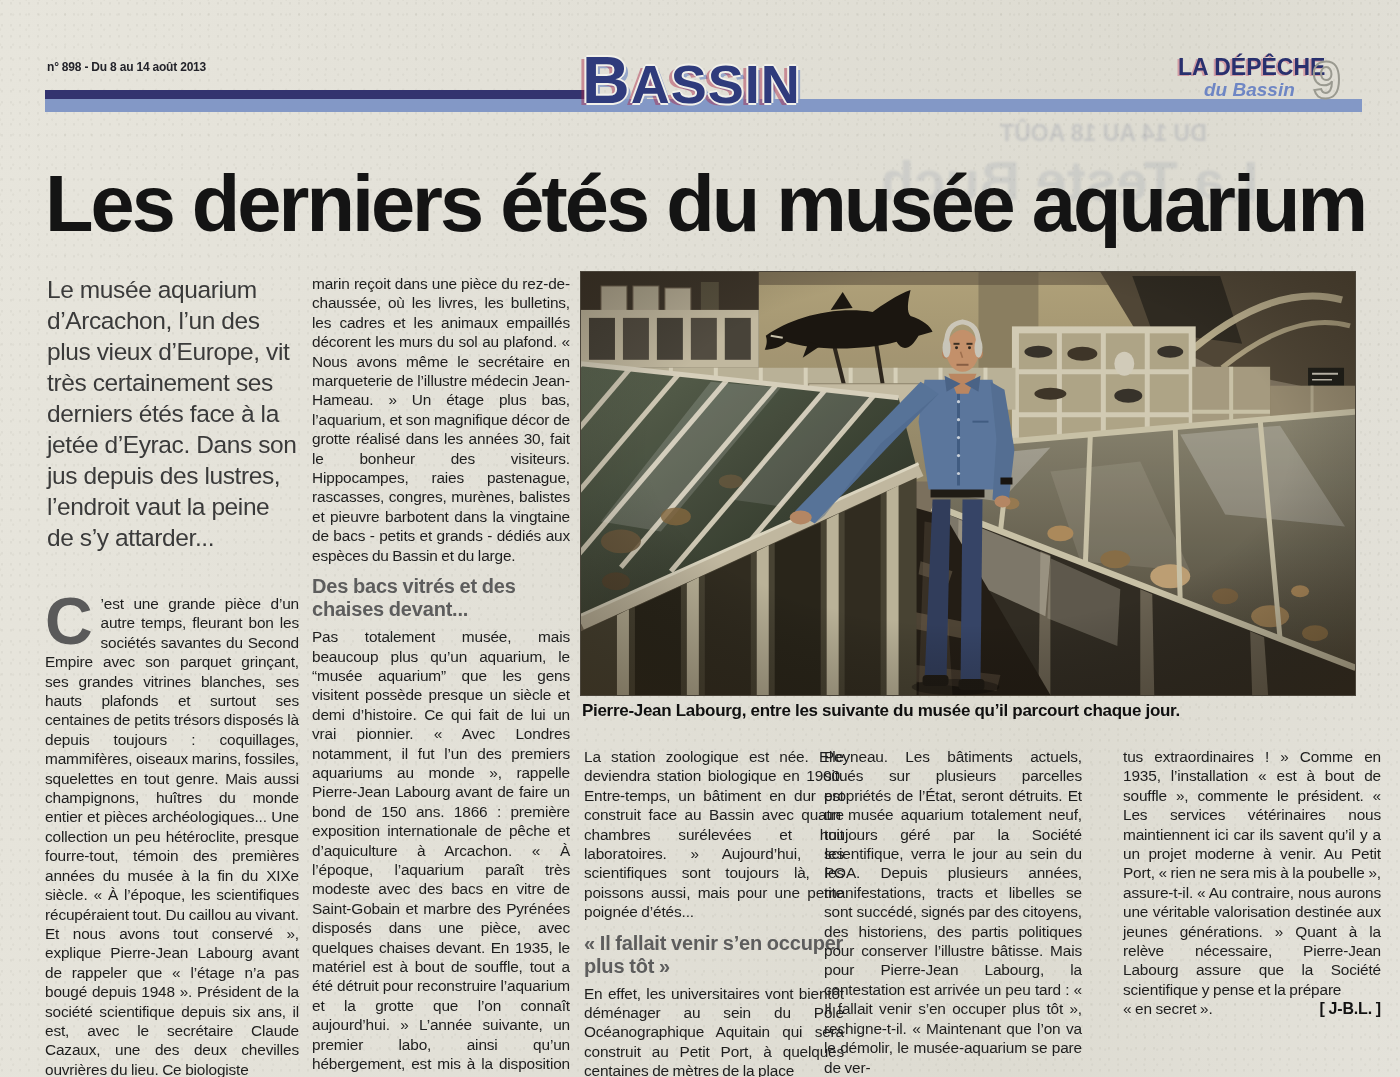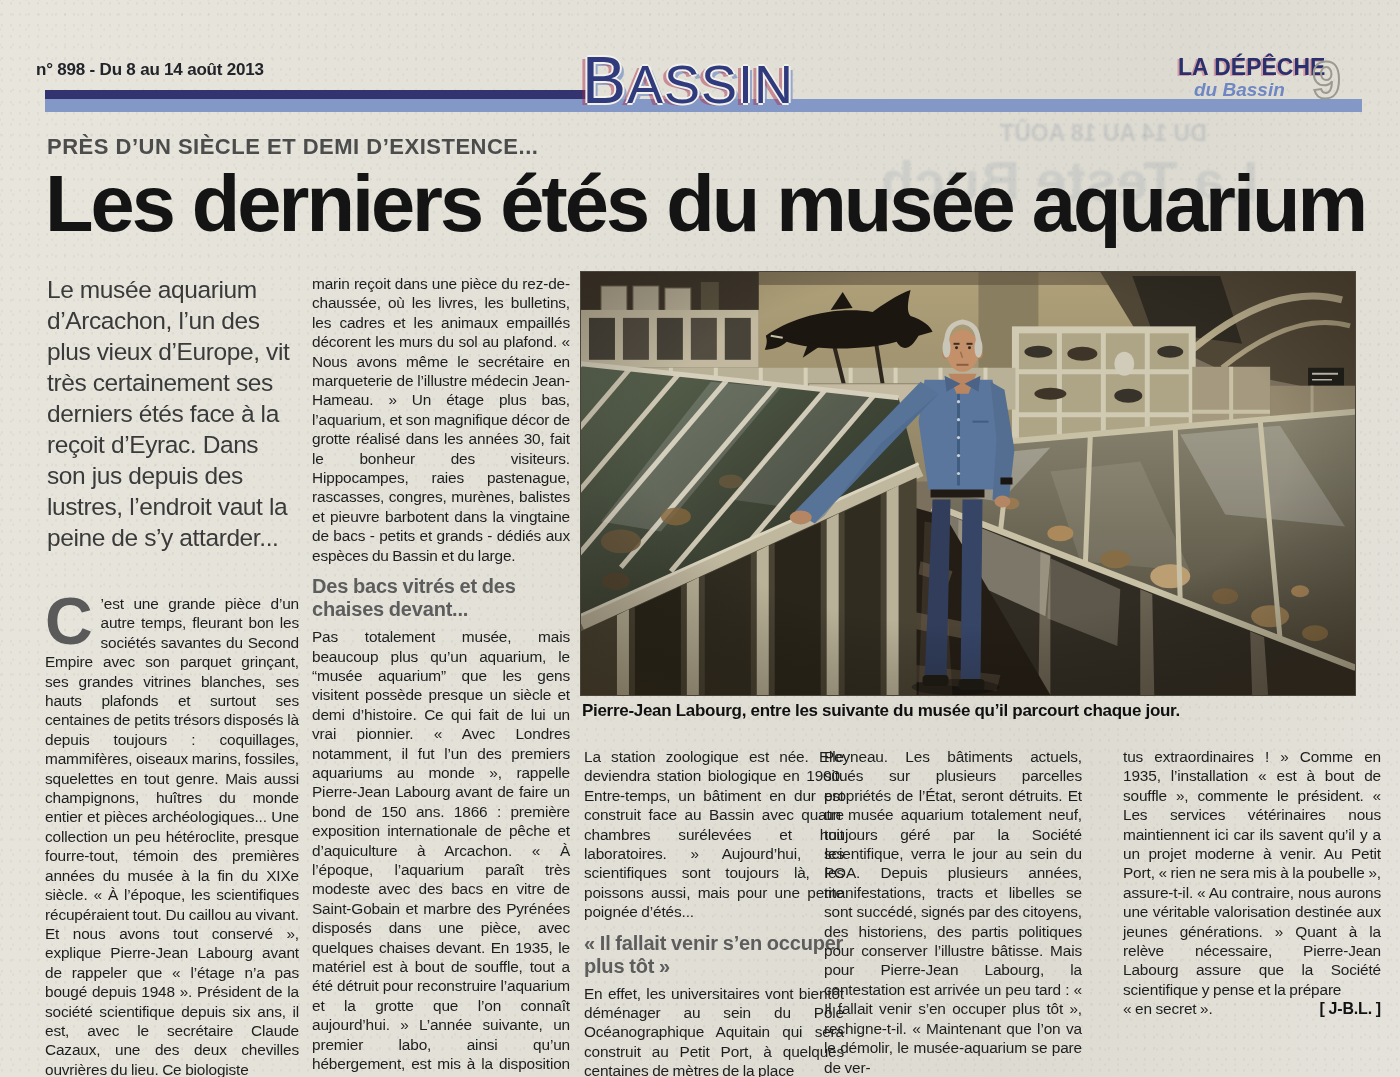--- a/index.html
+++ b/index.html
@@ -6,33 +6,33 @@
   body{background:#b9b7ae;font-family:"Liberation Sans",sans-serif;}
   .page{
     position:relative;width:1400px;height:1077px;margin:0 auto;overflow:hidden;
     background:
       radial-gradient(circle at 22% 31%, rgba(60,55,40,.05) 1px, transparent 1.4px) 0 0/9px 11px,
       radial-gradient(circle at 71% 64%, rgba(60,55,40,.04) 1px, transparent 1.4px) 4px 5px/13px 15px,
       linear-gradient(100deg,#e7e5dc 0%,#e2e0d7 40%,#dddbd1 75%,#e4e2da 100%);
     color:#1d1d1d;
   }
   
-  .issue{position:absolute;left:36px;top:60px;font-size:17px;font-weight:bold;color:#23232a;letter-spacing:-0.2px;}
+  .issue{position:absolute;left:47px;top:60px;font-size:12px;font-weight:bold;color:#23232a;letter-spacing:-0.2px;}
   .bar-dark{position:absolute;left:45px;top:90px;width:543px;height:9px;background:#33336f;}
   .bar-light{position:absolute;left:45px;top:99px;width:1317px;height:13px;background:#8398c6;}
   .section-logo{
     position:absolute;left:582px;top:42px;z-index:3;
-    font-weight:400;font-size:54px;letter-spacing:1px;color:#2f3b7c;text-transform:uppercase;
+    font-weight:700;font-size:54px;letter-spacing:1px;color:#2f3b7c;text-transform:uppercase;
     text-shadow:-2px 0 0 #f2f1ea,2px 0 0 #f2f1ea,0 -2px 0 #f2f1ea,0 2px 0 #f2f1ea,-5px 2px 0 rgba(170,40,70,.45),4px 4px 0 rgba(131,152,198,.8);
   }
   .section-logo::first-letter{font-size:66px;}
   .masthead{position:absolute;left:1178px;top:56px;z-index:3;line-height:1;}
   .masthead .t1{font-weight:900;font-size:23px;color:#28306e;text-transform:uppercase;letter-spacing:0px;
     text-shadow:-2px 1px 0 rgba(190,40,80,.35);}
-  .masthead .t2{font-weight:bold;font-style:italic;font-size:19px;color:#6e86c4;margin-left:16px;margin-top:1px;}
+  .masthead .t2{font-weight:bold;font-style:italic;font-size:19px;color:#6e86c4;margin-left:26px;margin-top:1px;}
   .folio{
     position:absolute;left:1312px;top:50px;font-size:52px;font-weight:bold;color:transparent;
     -webkit-text-stroke:2px #9a9a90;z-index:3;
   }
   
   .ghost{position:absolute;color:rgba(100,110,140,.14);font-weight:900;transform:scaleX(-1);white-space:nowrap;z-index:0;filter:blur(1px);}
   .ghost.g1{left:880px;top:148px;font-size:56px;}
   .ghost.g2{left:1000px;top:120px;font-size:23px;color:rgba(100,110,140,.20);}
   
   .kicker{position:absolute;left:47px;top:134px;font-size:22px;font-weight:900;color:#4c4c4c;letter-spacing:0.5px;z-index:2;}
@@ -62,26 +62,25 @@
   <div class="issue">n° 898 - Du 8 au 14 août 2013</div>
   <div class="bar-dark"></div>
   <div class="bar-light"></div>
   <div class="section-logo">Bassin</div>
   <div class="masthead">
     <div class="t1">La Dépêche</div>
     <div class="t2">du Bassin</div>
   </div>
   <div class="folio">9</div>
 
-  <div class="kicker">PRÈS D’UN SIÈCLE ET DEMI D’EXISTENCE...</div>
   <div class="headline-wrap">
     <div class="headline" style="transform: scaleX(0.991736);">Les derniers étés du musée aquarium</div>
   </div>
 
-  <div class="col lede" style="left:47px;top:274px;width:252px;">Le musée aquarium d’Arcachon, l’un des plus vieux d’Europe, vit très certainement ses derniers étés face à la reçoit d’Eyrac. Dans son jus depuis des lustres, l’endroit vaut la peine de s’y attarder...</div>
+  <div class="col lede" style="left:47px;top:274px;width:252px;">Le musée aquarium d’Arcachon, l’un des plus vieux d’Europe, vit très certainement ses derniers étés face à la jetée d’Eyrac. Dans son jus depuis des lustres, l’endroit vaut la peine de s’y attarder...</div>
   <div class="col body-txt" style="left:45px;top:594px;width:254px;">
     <span class="dropcap">C</span><span>’est une grande pièce d’un autre temps, fleurant bon les sociétés savantes du Second Empire avec son parquet grinçant, ses grandes vitrines blanches, ses hauts plafonds et surtout ses centaines de petits trésors disposés là depuis toujours : coquillages, mammifères, oiseaux marins, fossiles, squelettes en tout genre. Mais aussi champignons, huîtres du monde entier et pièces archéologiques... Une collection un peu hétéroclite, presque fourre-tout, témoin des premières années du musée à la fin du XIXe siècle. « À l’époque, les scientifiques récupéraient tout. Du caillou au vivant. Et nous avons tout conservé », explique Pierre-Jean Labourg avant de rappeler que « l’étage n’a pas bougé depuis 1948 ». Président de la société scientifique depuis six ans, il est, avec le secrétaire Claude Cazaux, une des deux chevilles ouvrières du lieu. Ce biologiste</span>
   </div>
 
   <div class="col body-txt" style="left:312px;top:274px;width:258px;">
     <div>marin reçoit dans une pièce du rez-de-chaussée, où les livres, les bulletins, les cadres et les animaux empaillés décorent les murs du sol au plafond. « Nous avons même le secrétaire en marqueterie de l’illustre médecin Jean-Hameau. » Un étage plus bas, l’aquarium, et son magnifique décor de grotte réalisé dans les années 30, fait le bonheur des visiteurs. Hippocampes, raies pastenague, rascasses, congres, murènes, balistes et pieuvre barbotent dans la vingtaine de bacs - petits et grands - dédiés aux espèces du Bassin et du large.</div>
     <div class="subhead">Des bacs vitrés et des chaises devant...</div>
     <div>Pas totalement musée, mais beaucoup plus qu’un aquarium, le “musée aquarium” que les gens visitent possède presque un siècle et demi d’histoire. Ce qui fait de lui un vrai pionnier. « Avec Londres notamment, il fut l’un des premiers aquariums au monde », rappelle Pierre-Jean Labourg avant de faire un bond de 150 ans. 1866 : première exposition internationale de pêche et d’aquiculture à Arcachon. « À l’époque, l’aquarium paraît très modeste avec des bacs en vitre de Saint-Gobain et marbre des Pyrénées disposés dans une pièce, avec quelques chaises devant. En 1935, le matériel est à bout de souffle, tout a été détruit pour reconstruire l’aquarium et la grotte que l’on connaît aujourd’hui. » L’année suivante, un premier labo, ainsi qu’un hébergement, est mis à la disposition des savants de l’époque pour étudier les espèces marines que l’on ne trouve qu’ici...</div>
   </div>
 

